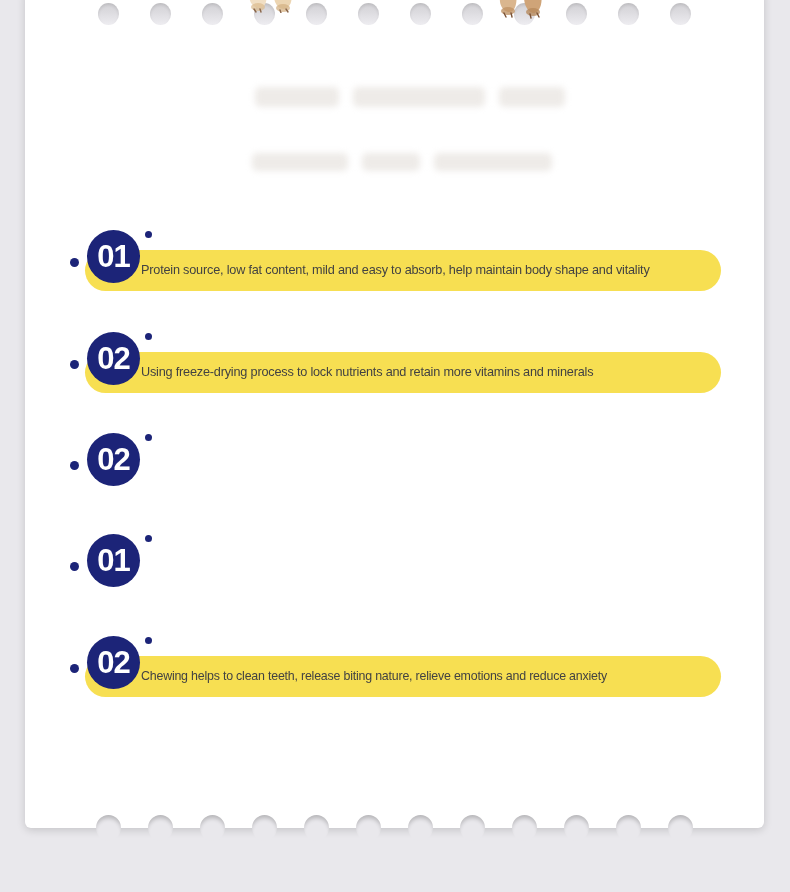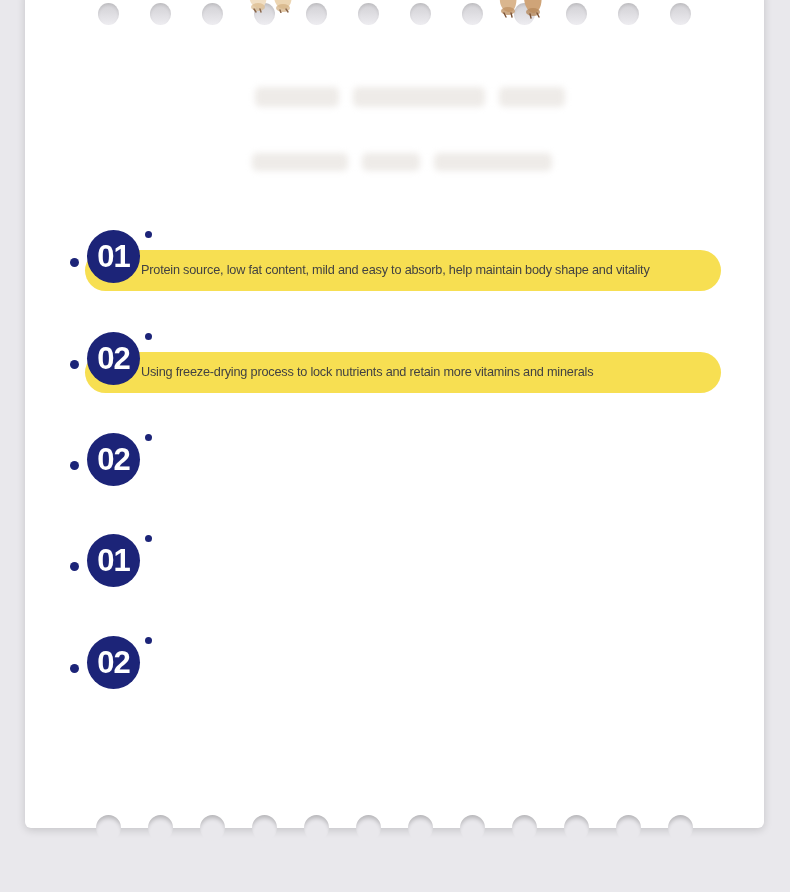--- a/index.html
+++ b/index.html
@@ -164,20 +164,23 @@
       <div class="dot-small"></div>
     </div>
 
     <div class="row r4">
       <div class="num-circle">01</div>
       <div class="dot-left"></div>
       <div class="dot-small"></div>
     </div>
 
     <div class="row r5">
+      <div class="banner">
+        <span class="banner-text">Chewing helps to clean teeth, release biting nature, relieve emotions and reduce anxiety</span>
+      </div>
       <div class="num-circle">02</div>
       <div class="dot-left"></div>
       <div class="dot-small"></div>
     </div>
 
     <div id="notches">
         <div class="notch" style="left: 70.5px;"></div>
         <div class="notch" style="left: 122.59px;"></div>
         <div class="notch" style="left: 174.68px;"></div>
         <div class="notch" style="left: 226.77px;"></div>

